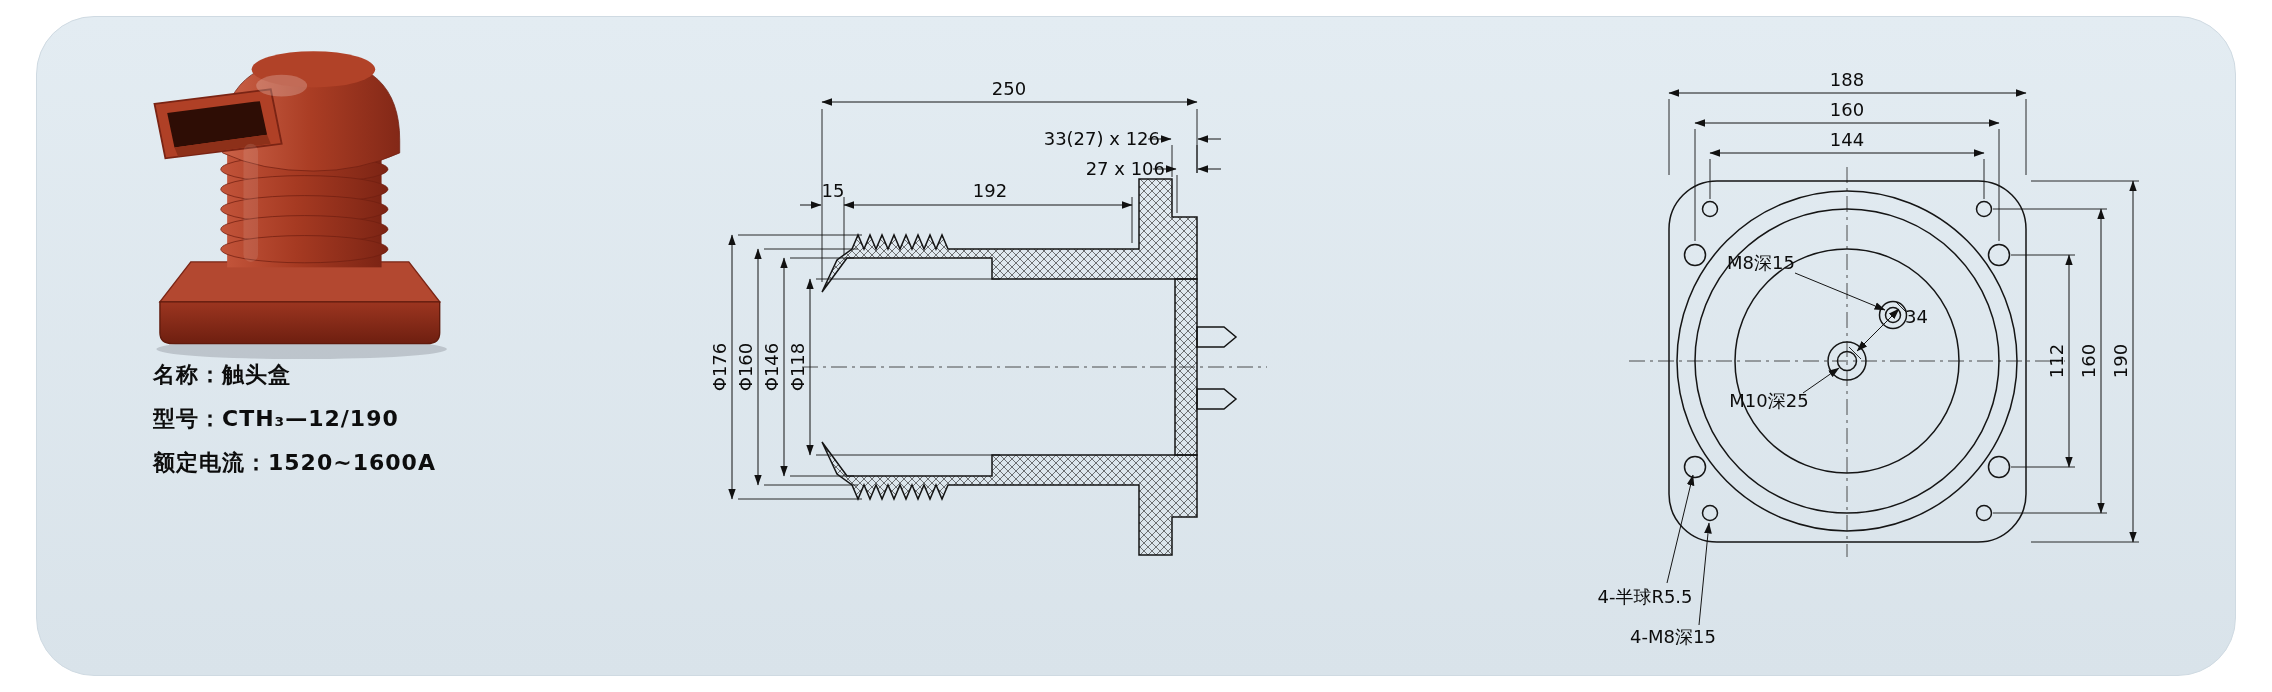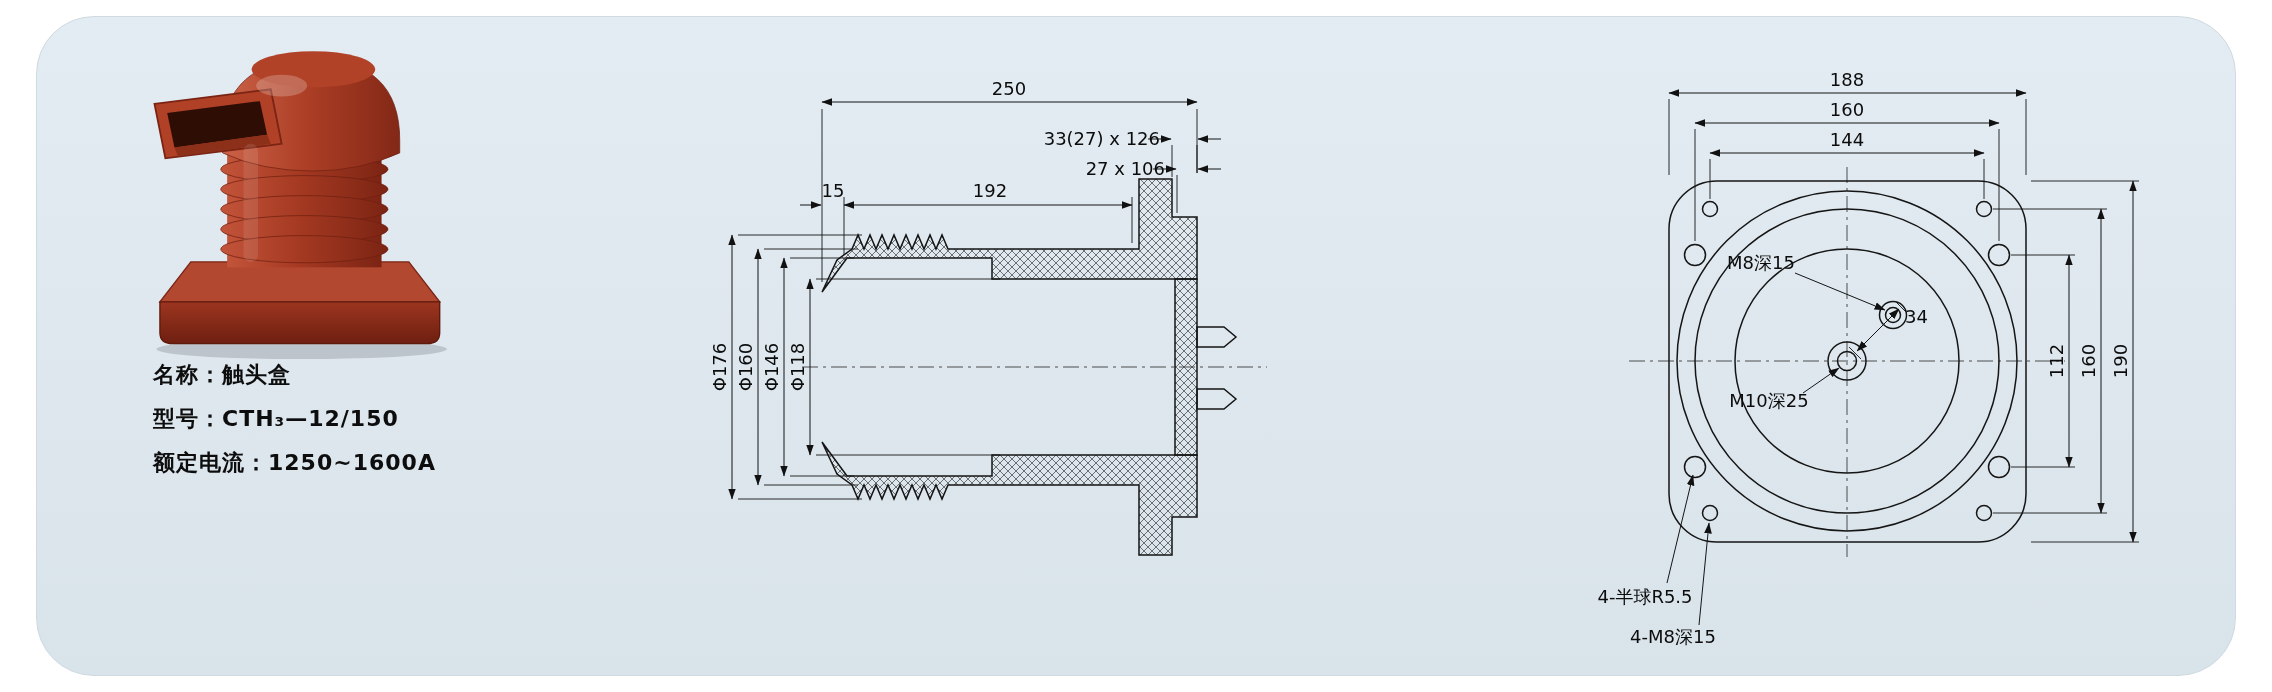--- a/index.html
+++ b/index.html
@@ -75,22 +75,22 @@
         <polygon points="52,78 180,62 192,122 64,138" fill="#b04026" stroke="#7a2414" stroke-width="2"></polygon>
         <polygon points="66,88 168,75 176,112 74,126" fill="#2e0d05"></polygon>
         <polygon points="74,126 176,112 180,122 78,136" fill="#8d3019"></polygon>
       </g>
       <ellipse cx="192" cy="58" rx="28" ry="12" fill="#ffffff" opacity="0.22"></ellipse>
       <rect x="150" y="122" width="16" height="130" rx="8" fill="#ffffff" opacity="0.10"></rect>
     </svg>
 
     <div class="info">
       <div>名称：触头盒</div>
-      <div>型号：CTH₃—12/150</div>
-      <div>额定电流：1250~1600A</div>
+      <div>型号：CTH₃—12/190</div>
+      <div>额定电流：1520~1600A</div>
     </div>
 
     <svg class="section-view" width="700" height="640" viewBox="0 0 700 640">
       <defs>
         <pattern id="xh" width="8" height="8" patternUnits="userSpaceOnUse">
           <path d="M0,0 l8,8 M8,0 l-8,8" stroke="#3c3c3c" stroke-width="0.7"></path>
         </pattern>
         <marker id="arrS" viewBox="0 0 10 8" refX="9.5" refY="4" markerWidth="11" markerHeight="9" orient="auto-start-reverse">
           <path d="M0,0.5 L10,4 L0,7.5 Z" fill="#111"></path>
         </marker>

